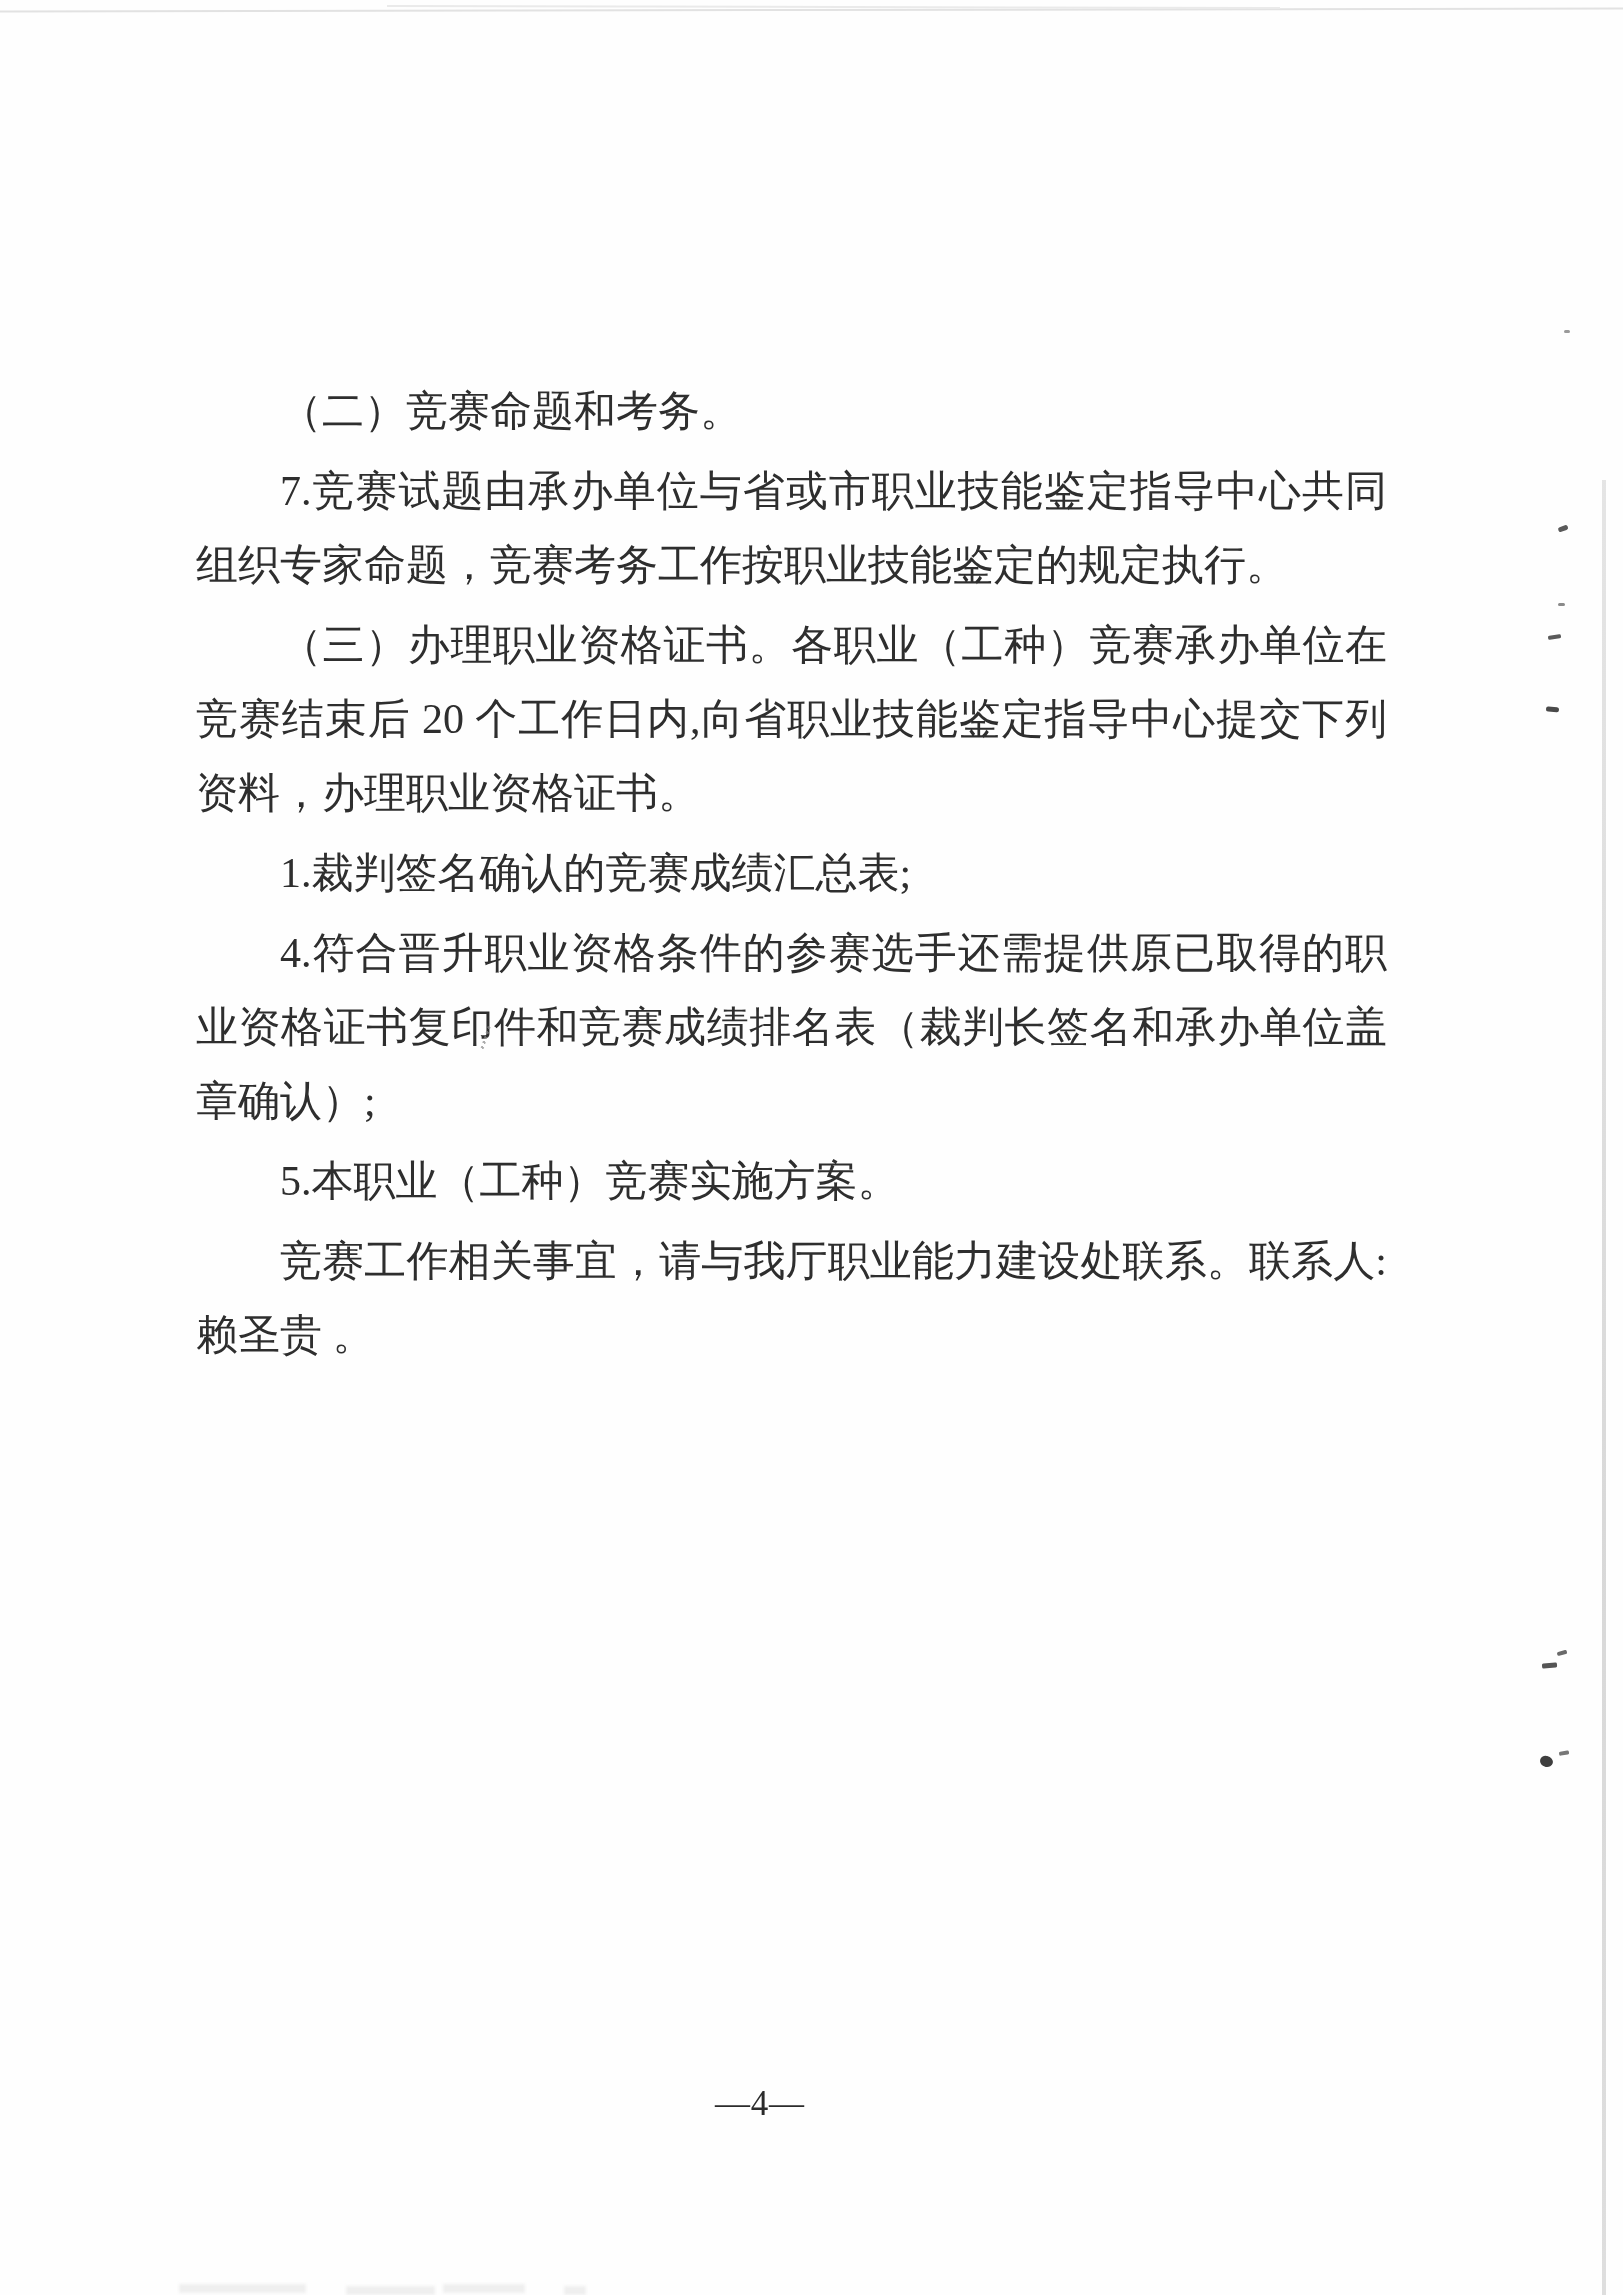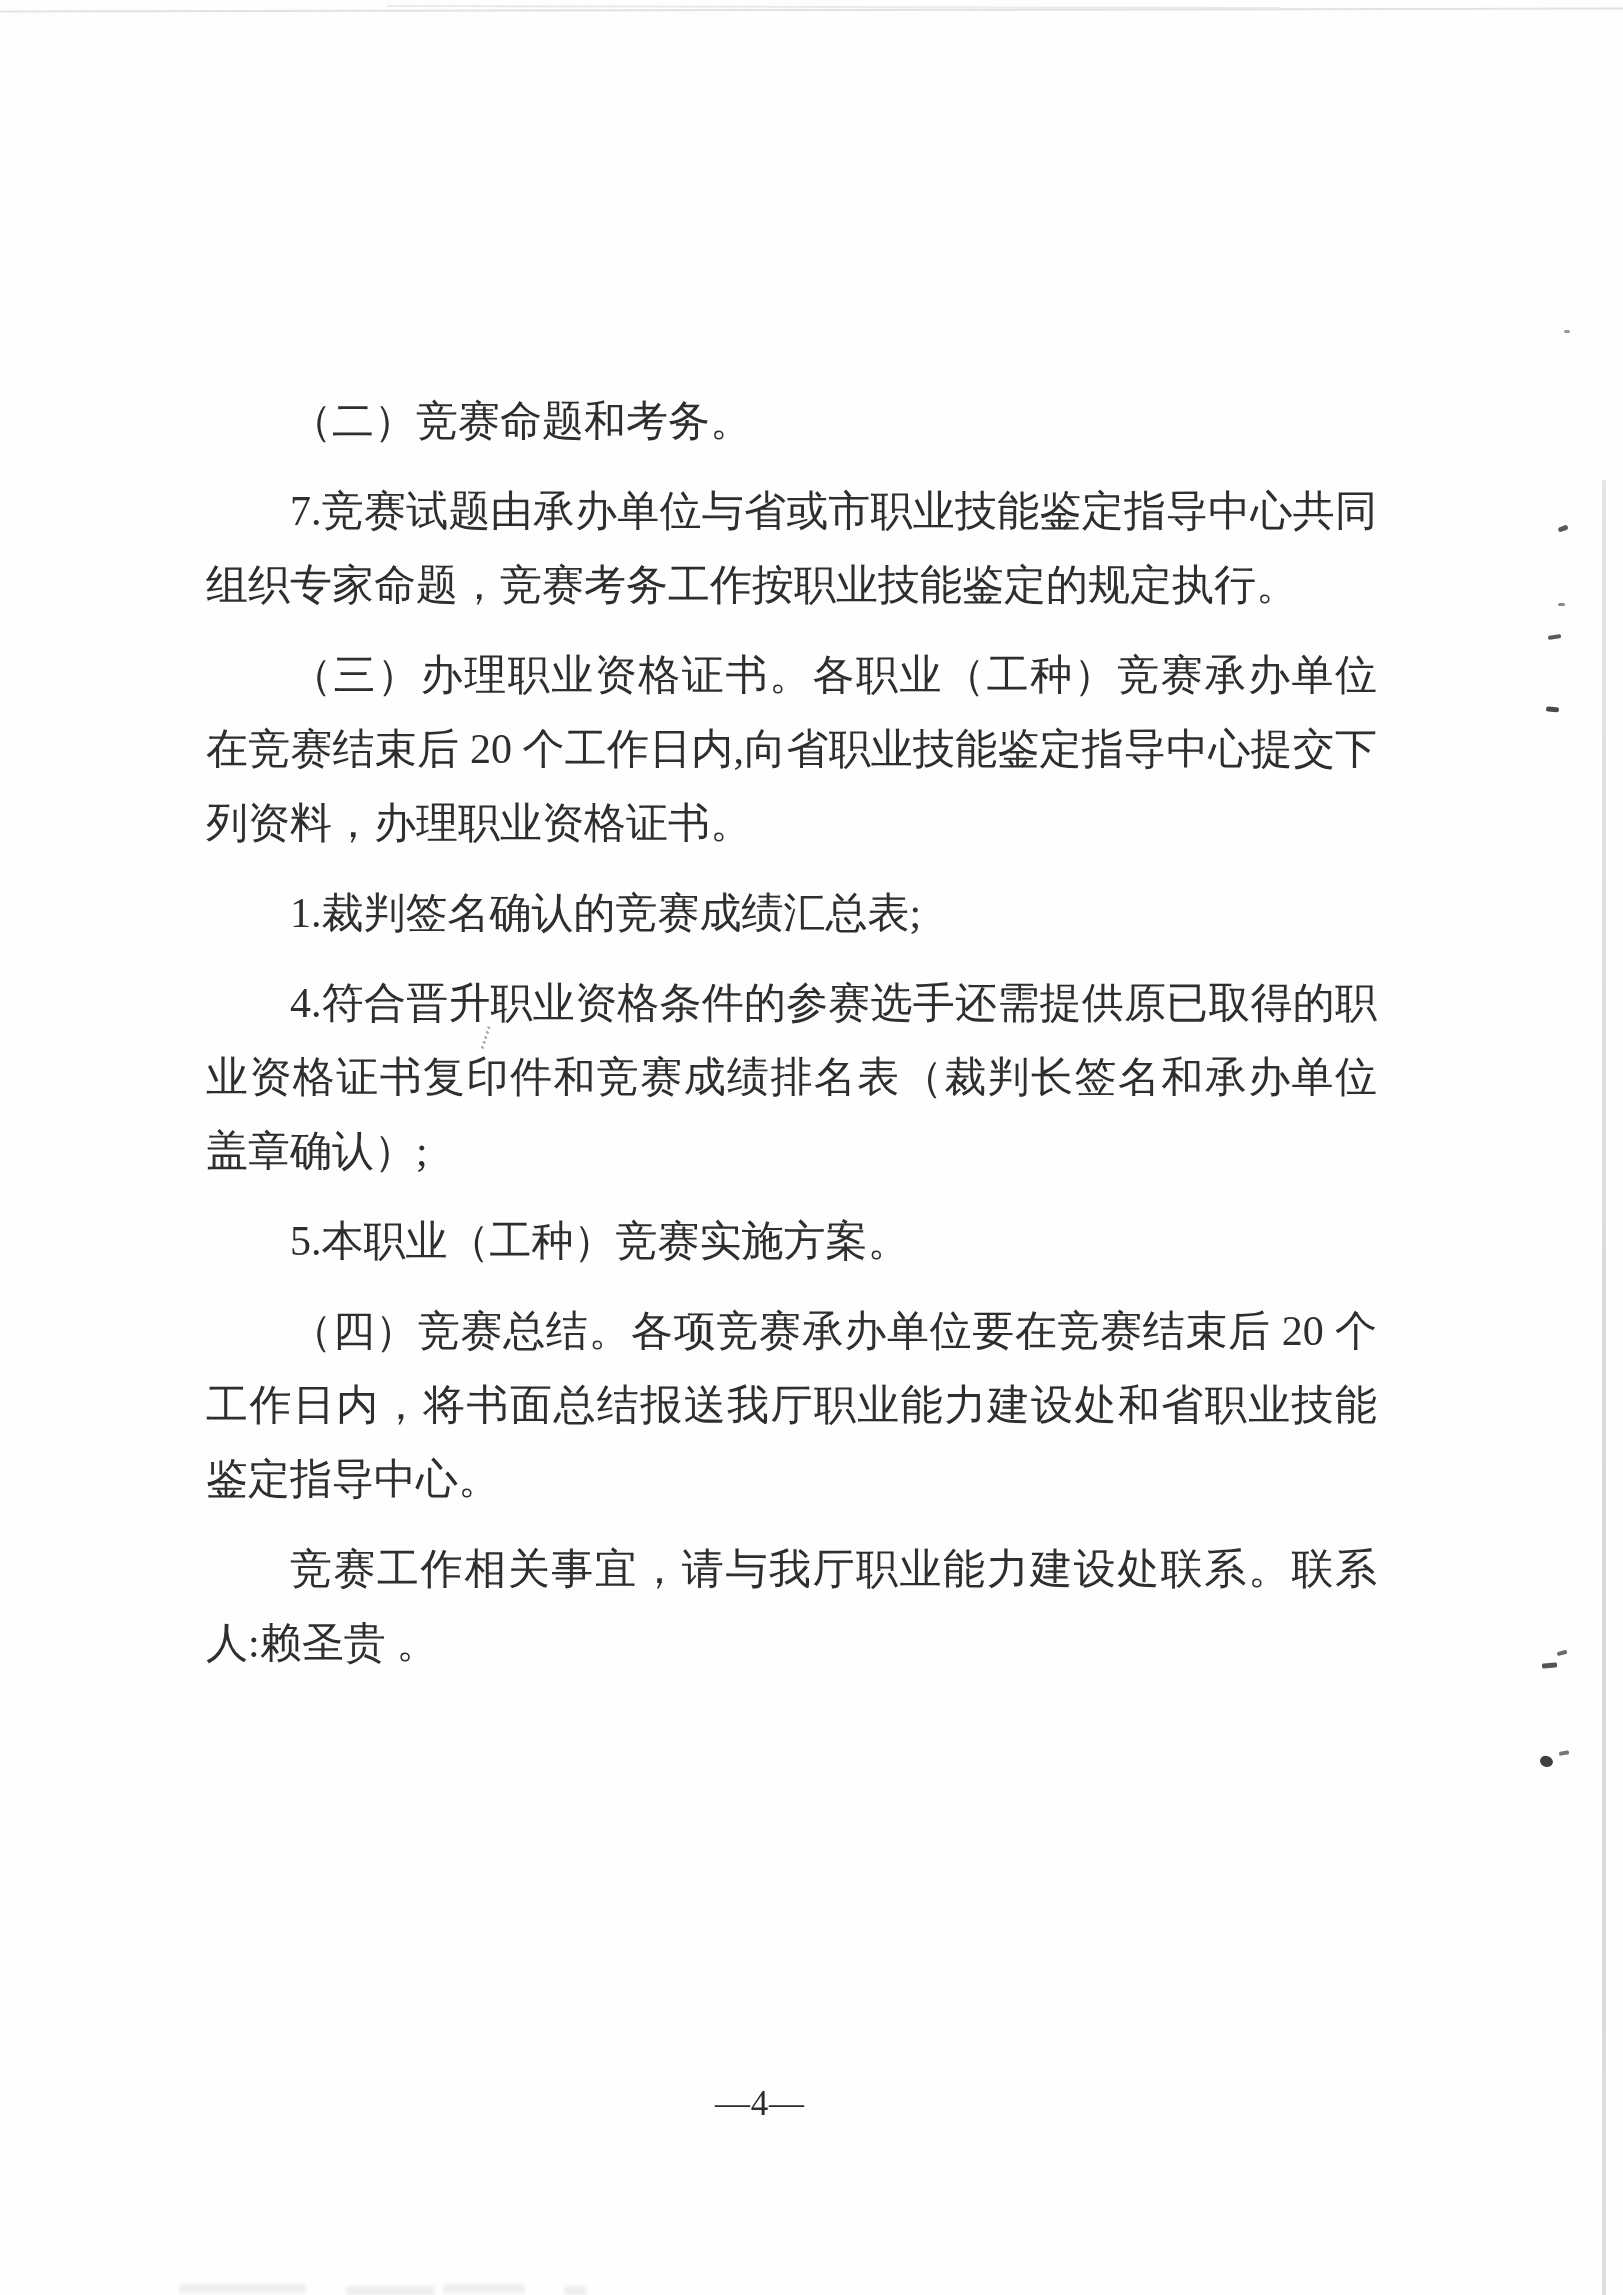--- a/index.html
+++ b/index.html
@@ -24,21 +24,21 @@
     left: 190px;
     top: 368px;
     width: 1203px;
     font-size: 42px;
     line-height: 74px;
     color: #2e2e2e;
     text-align: justify;
     text-justify: inter-ideograph;
   }
   .content p {
-    margin: 16px;
+    margin: 6px;
     padding: 0;
     text-indent: 2em;
   }
   .page-number {
     position: absolute;
     top: 2084px;
     left: 715px;
     font-size: 35px;
     color: #2b2b2b;
     letter-spacing: 0.7px;
@@ -78,21 +78,20 @@
 
 <div class="page">
 
   <div class="content">
     <p>（二）竞赛命题和考务。</p>
     <p>7.竞赛试题由承办单位与省或市职业技能鉴定指导中心共同组织专家命题，竞赛考务工作按职业技能鉴定的规定执行。</p>
     <p>（三）办理职业资格证书。各职业（工种）竞赛承办单位在竞赛结束后 20 个工作日内,向省职业技能鉴定指导中心提交下列资料，办理职业资格证书。</p>
     <p>1.裁判签名确认的竞赛成绩汇总表;</p>
     <p>4.符合晋升职业资格条件的参赛选手还需提供原已取得的职业资格证书复印件和竞赛成绩排名表（裁判长签名和承办单位盖章确认）;</p>
     <p>5.本职业（工种）竞赛实施方案。</p>
-    <p>（四）竞赛总结。各项竞赛承办单位要在竞赛结束后 20 个工作日内，将书面总结报送我厅职业能力建设处和省职业技能鉴定指导中心。</p>
     <p>竞赛工作相关事宜，请与我厅职业能力建设处联系。联系人:赖圣贵 。</p>
   </div>
 
   <div class="page-number">—4—</div>
 
   <div class="scan-top-line-a"></div>
   <div class="scan-top-line-b"></div>
   <div class="scan-right-line"></div>
 
   <div class="speck" style="left:1558px;top:526px;width:10.4px;height:4.5px;background:#5a5a5a;transform:rotate(-20deg);border-radius:2.2px;"></div>

